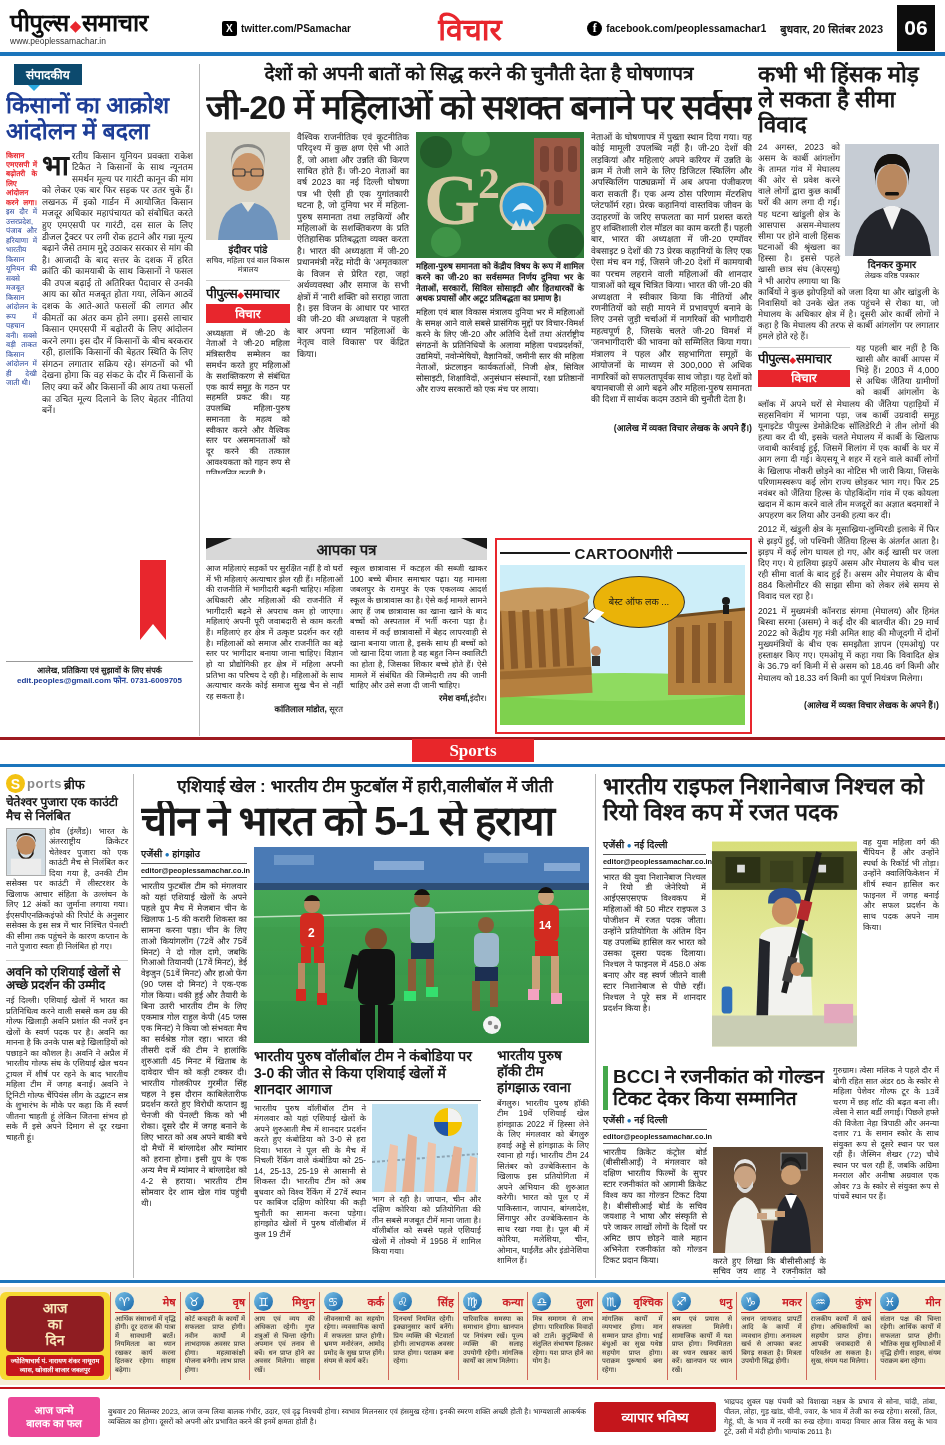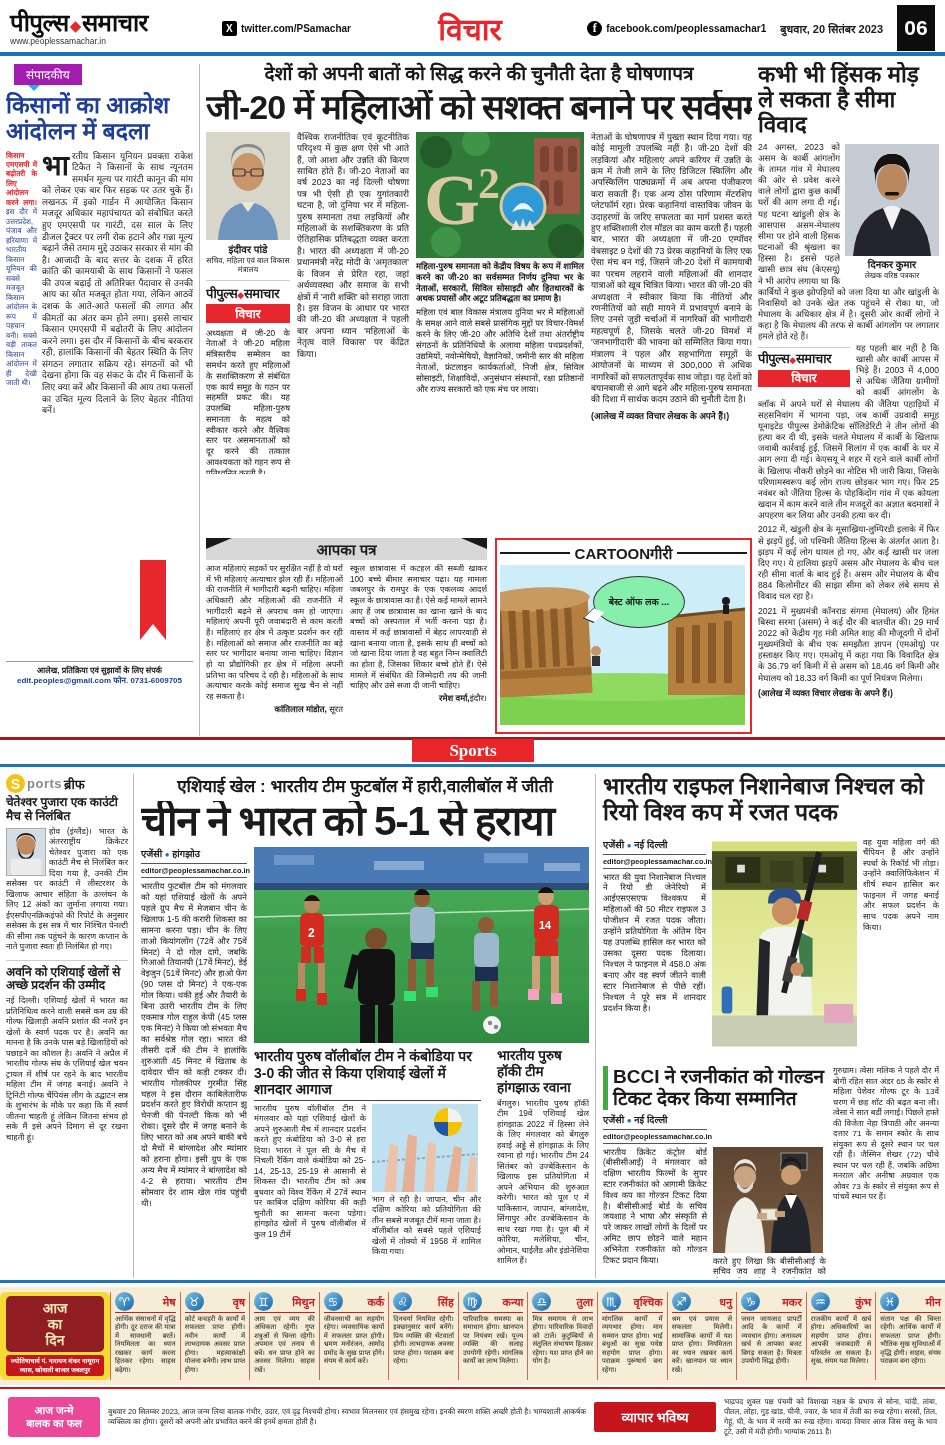--- a/index.html
+++ b/index.html
@@ -13,21 +13,21 @@
 .site{font-size:8.5px;color:#333;margin-top:1px}
 .sm-chip{display:flex;align-items:center;gap:4px;font-size:10px;font-weight:700;color:#111}
 .x-box{width:15px;height:15px;background:#000;color:#fff;font-size:10px;font-weight:900;display:flex;align-items:center;justify-content:center;border-radius:2px}
 .fb-circ{width:15px;height:15px;background:#000;color:#fff;font-family:"Liberation Serif",serif;font-weight:700;font-size:12px;display:flex;align-items:center;justify-content:center;border-radius:50%}
 .vichar-center{position:absolute;left:470px;top:8px;transform:translateX(-50%);font-size:30px;font-weight:900;color:#e8262d}
 .m-date{font-size:11px;font-weight:700;white-space:nowrap}
 .pagebox{width:38px;height:46px;background:#0d0d0d;color:#fff;font-size:21px;font-weight:700;display:flex;align-items:center;justify-content:center}
 #blue-rule{position:absolute;left:0;top:52px;width:945px;height:4px;background:#1b75bc}
 
 #editorial{position:absolute;left:6px;top:64px;width:194px;height:672px;border-right:1px solid #b9b9b9;padding-right:6px;overflow:hidden}
-.badge{display:inline-block;background:#a21caf;color:#fff;font-size:12px;font-weight:400;padding:2px 12px;margin-left:8px;position:relative}
+.badge{display:inline-block;background:#0c4a6e;color:#fff;font-size:12px;font-weight:700;padding:2px 12px;margin-left:8px;position:relative}
 .badge::after{content:"";position:absolute;left:14px;bottom:-6px;border-left:6px solid transparent;border-right:6px solid transparent;border-top:6px solid #2aa9e0}
 .ed-head{color:#1d3d96;font-size:23px;font-weight:900;line-height:1.12;margin:8px 0 6px 0}
 .ed-flex{display:flex;gap:5px}
 .pullcol{width:31px;font-size:7.3px;line-height:1.3;color:#1d3d96;text-align:justify}
 .pullcol .pr{color:#e8262d;font-weight:700}
 .ed-body{flex:1;font-size:8.9px;line-height:1.3;text-align:justify;height:505px;overflow:hidden}
 .dropcap{float:left;font-size:28px;line-height:.9;font-weight:700;margin:2px 3px 0 0}
 .bookmark{position:absolute;left:140px;top:560px;width:26px;height:80px;background:#e8262d;clip-path:polygon(0 0,100% 0,100% 100%,50% 80%,0 100%)}
 .ed-contact{border-top:1px solid #999;margin-top:5px;padding-top:4px;font-size:8px;font-weight:700;text-align:center;line-height:1.35}
 .ed-contact .c2{color:#1d3d96}
@@ -41,36 +41,36 @@
 .gcolC{width:168px;flex:none}
 .gcolD{flex:1}
 .au-name{font-size:10px;font-weight:700;text-align:center;margin-top:2px}
 .au-title{font-size:7.6px;text-align:center;line-height:1.25;color:#222}
 .brandbox{margin:5px 0;border-top:1px solid #ccc;padding-top:3px}
 .brand-logo{font-size:13px;font-weight:900;letter-spacing:-.4px;white-space:nowrap;overflow:hidden}
 .brand-orn{color:#e8262d;font-size:9px}
 .brand-bar{background:#e8262d;color:#fff;font-size:12px;font-weight:700;text-align:center;margin-top:2px;padding:1px 0}
 .bodytxt{font-size:8.8px;line-height:1.3;text-align:justify}
 .capt{font-size:8.4px;font-weight:700;line-height:1.3;text-align:justify;margin-top:3px}
-.endnote{font-size:8.8px;font-weight:700;text-align:left;margin-top:4px}
+.endnote{font-size:8.8px;font-weight:700;text-align:right;margin-top:16px}
 
 #midrow{position:absolute;left:206px;top:538px;width:546px;height:196px;display:flex;gap:8px}
 #letters{width:281px;flex:none}
 .letters-head{position:relative;background:#d8d8d8;height:22px;display:flex;align-items:center;justify-content:center;overflow:hidden}
 .letters-head::before{content:"";position:absolute;left:0;top:0;border-top:11px solid #1a1a1a;border-right:26px solid transparent}
 .letters-head::after{content:"";position:absolute;right:0;top:0;border-top:11px solid #1a1a1a;border-left:26px solid transparent}
 .letters-title{font-size:15px;font-weight:900}
 .letters-cols{display:flex;gap:7px;margin-top:4px;height:166px;overflow:hidden}
 .letters-cols>div{flex:1;font-size:8.2px;line-height:1.3;text-align:justify}
 .lsign{text-align:right;font-size:8.4px;margin-top:1px}
 .lsign b{font-weight:900}
 #cartoon{flex:1;border:2px solid #e8262d;padding:3px;position:relative}
 .cartoon-title{display:flex;align-items:center;gap:5px;font-weight:900;font-size:15px;margin-bottom:2px}
 .cartoon-title .rule{flex:1;height:2px;background:#1a1a1a}
-.bubble{position:absolute;left:96px;top:36px;width:92px;height:52px;background:#86efac;border:1.5px solid #333;border-radius:50%;display:flex;align-items:center;justify-content:center;text-align:center;font-size:9.5px;font-weight:700;line-height:1.2;padding:4px}
+.bubble{position:absolute;left:96px;top:36px;width:92px;height:52px;background:#eab308;border:1.5px solid #333;border-radius:50%;display:flex;align-items:center;justify-content:center;text-align:center;font-size:9.5px;font-weight:400;line-height:1.2;padding:4px}
 .bubble::after{content:"";position:absolute;left:-8px;bottom:6px;width:14px;height:10px;background:#fff;border-left:1.5px solid #333;border-bottom:1.5px solid #333;transform:skew(-35deg) rotate(18deg)}
 
 #border-art{position:absolute;left:758px;top:62px;width:181px;height:674px;overflow:hidden}
 .ba-head{font-size:22.5px;font-weight:900;line-height:1.12;margin-bottom:4px}
 .ba-body{font-size:8.6px;line-height:1.3;text-align:justify}
 .ba-author{float:right;width:94px;margin:2px 0 2px 5px}
 .ba-brand{float:left;width:92px;margin:3px 6px 2px 0}
 
 #sp-div{position:absolute;left:0;top:737px;width:945px;height:30px}
 .sp-line1{position:absolute;left:0;top:0;width:945px;height:3px;background:#9e1b20}

